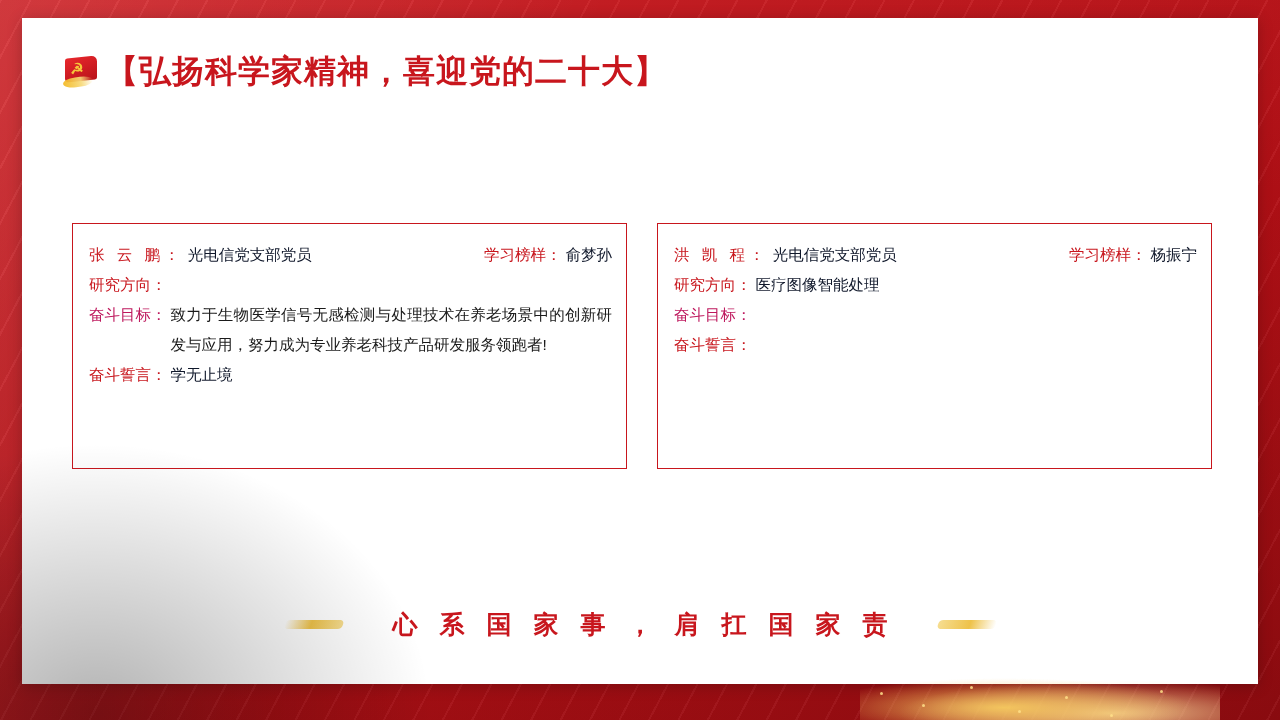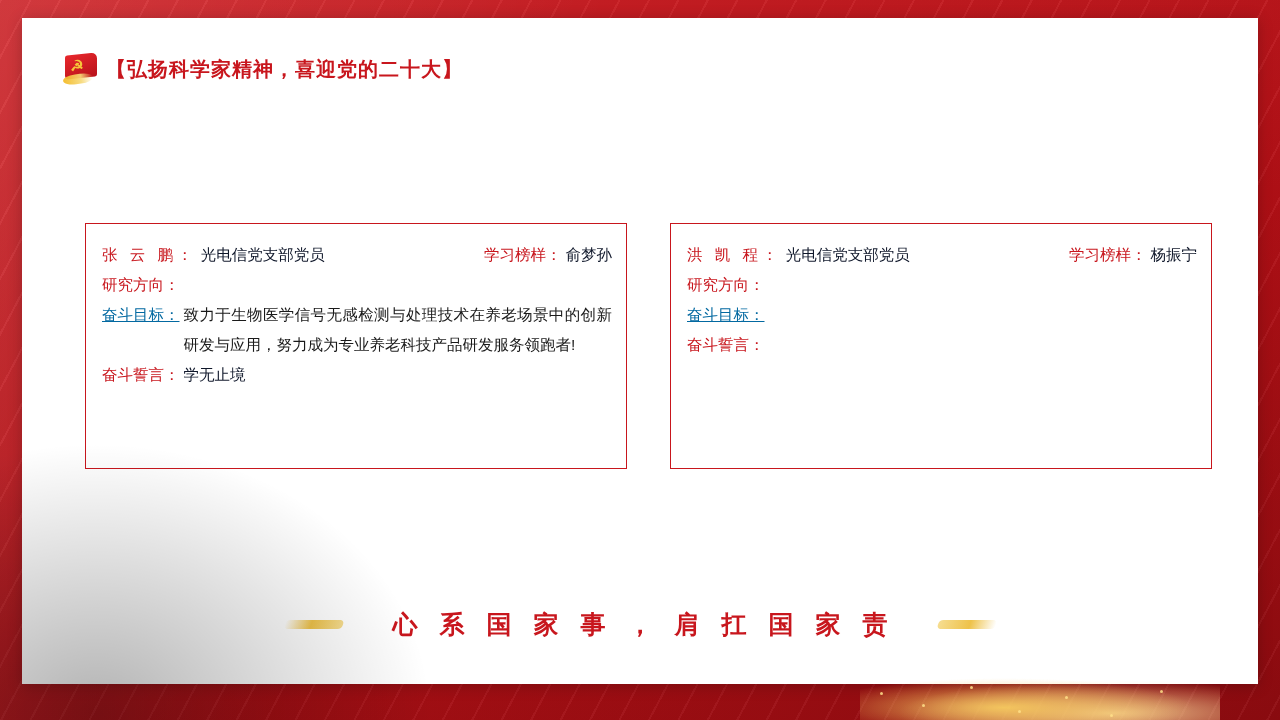--- a/index.html
+++ b/index.html
@@ -94,21 +94,21 @@
     left: 1px; top: 24px;
     width: 30px; height: 10px;
     background: linear-gradient(90deg, #f3b81e 0%, #f7d978 60%, rgba(247,217,120,0) 100%);
     transform: rotate(-8deg);
     border-radius: 50%/60%;
     opacity: .92;
   }
 
   .header-title {
     font-family: "Liberation Sans", sans-serif;
-    font-size: 20px;
+    font-size: 32px;
     font-weight: bold;
     color: #c8161d;
     letter-spacing: 1px;
     white-space: nowrap;
   }
 
   
   .boxes {
     position: absolute;
     left: 50px;
@@ -118,21 +118,21 @@
     gap: 30px;
   }
 
   .person-box {
     border: 1px solid #c8161d;
     width: 555px;
     box-sizing: border-box;
     padding: 16px 14px 14px 16px;
     background: #ffffff;
   }
-  .person-box.tall { min-height: 246px; margin-left: 13px; }
+  .person-box.tall { min-height: 246px; }
 
   .row {
     display: flex;
     align-items: baseline;
     font-size: 15.5px;
     line-height: 30px;
     color: #1a1a1a;
     font-family: "Liberation Sans", sans-serif;
   }
   .row .label {
@@ -148,24 +148,23 @@
 
   .name-label { letter-spacing: 4px; }
 
   .para {
     display: flex;
     font-size: 15.5px;
     line-height: 30px;
     color: #1a1a1a;
   }
   .para .label {
-    color: #0369a1;
+    color: #be185d;
     white-space: nowrap;
     flex: 0 0 auto;
-    text-decoration: underline;
   }
   .para .body {
     margin-left: 4px;
     flex: 1 1 auto;
     text-align: justify;
   }
 
   
   .footer {
     position: absolute;
@@ -261,20 +260,21 @@
       <div class="person-box tall">
         <div class="row">
           <span class="label name-label">洪 凯 程：</span>
           <span class="value">光电信党支部党员</span>
           <span class="spacer"></span>
           <span class="label">学习榜样：</span>
           <span class="value">杨振宁</span>
         </div>
         <div class="row">
           <span class="label">研究方向：</span>
+          <span class="value">医疗图像智能处理</span>
         </div>
         <div class="para">
           <span class="label">奋斗目标：</span>
         </div>
         <div class="row">
           <span class="label">奋斗誓言：</span>
         </div>
       </div>
 
     </div>

